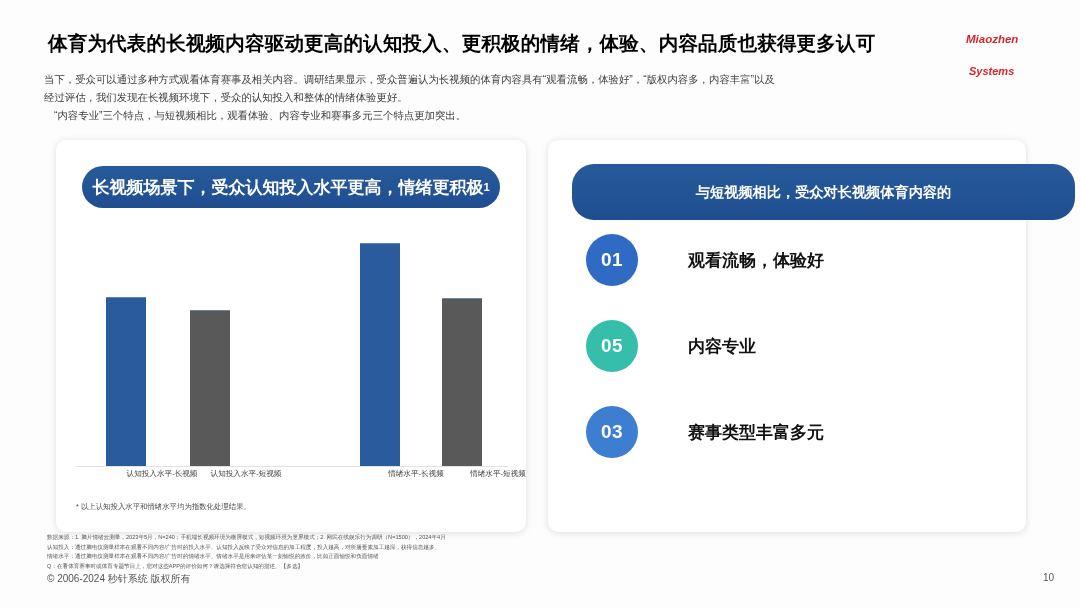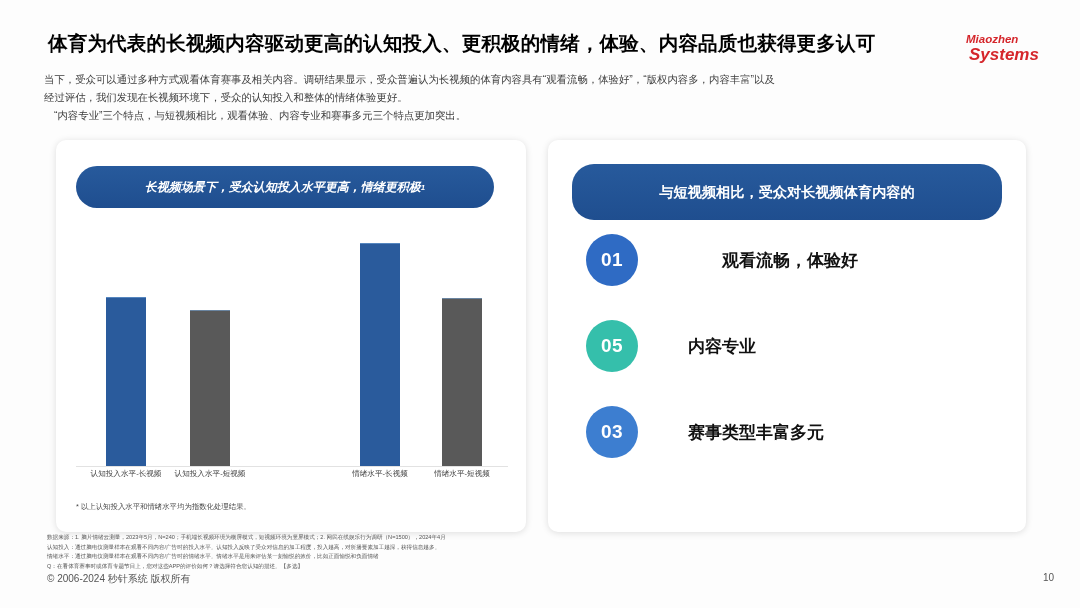--- a/index.html
+++ b/index.html
@@ -16,66 +16,66 @@
   .hdr{position:absolute;left:48px;top:30px;right:40px;}
   .hdr-title{
     font-size:19.5px;font-weight:bold;color:#000000;
     letter-spacing:.2px;white-space:nowrap;
   }
   .logo{
     position:absolute;right:4px;top:4px;width:70px;text-align:left;
     color:#d5262b;font-weight:bold;line-height:1.0;
   }
   .logo .l1{font-size:11.5px;font-style:italic;}
-  .logo .l2{font-size:17px;font-style:italic;padding-left:3px;}
+  .logo .l2{font-size:11px;font-style:italic;padding-left:3px;margin-top:20px;}
 
   .sub{position:absolute;left:44px;top:72px;right:40px;}
   .sub p{margin:0 0 2px 0;font-size:10.4px;color:#3d3d3d;line-height:1.52;}
   .sub p.ind{text-indent:10px;}
 
   
   .card{
     position:absolute;background:#ffffff;border-radius:10px;
     box-shadow:0 1px 7px rgba(0,0,0,.13);
   }
   #card-left{left:56px;top:140px;width:470px;height:392px;}
   #card-right{left:548px;top:140px;width:478px;height:392px;}
 
   .banner{
     position:absolute;border-radius:22px;
     background:linear-gradient(180deg,#275a9c 0%,#1f4e8f 100%);
     color:#fff;font-weight:bold;text-align:center;
     display:flex;align-items:center;justify-content:center;
   }
-  #banner-left{left:20px;top:26px;width:418px;height:42px;font-size:12px;font-style:italic;}
-  #banner-right{left:24px;top:24px;width:430px;height:56px;font-size:14.2px;line-height:1.42;}
+  #banner-left{left:26px;top:26px;width:418px;height:42px;font-size:17px;}
+  #banner-right{left:24px;top:24px;width:503px;height:56px;font-size:14.2px;line-height:1.42;}
   .sup{font-size:.66em;vertical-align:super;}
 
   
   .chart{position:absolute;left:16px;top:86px;width:440px;height:270px;}
   .plot{position:absolute;left:0;top:0;right:0;height:241px;}
   .axis{position:absolute;left:4px;right:4px;bottom:0;height:1px;background:#e2e2e2;}
   .bar{
     position:absolute;bottom:1px;
     border-top:1px solid rgba(120,170,220,.55);
   }
   .bar.blue{background:#2a5b9c;}
   .bar.gray{background:#595959;}
   .xlabels{position:absolute;left:0;top:243px;width:100%;height:18px;}
   .xlab{
     position:absolute;top:0;font-size:7.6px;color:#3d3d3d;
-    text-align:center;white-space:nowrap;transform:translateX(-50%);
+    text-align:center;white-space:nowrap;transform:translateX(-50%);margin-left:36px;
   }
   .chart-note{
     position:absolute;left:20px;top:362px;font-size:7.4px;color:#4a4a4a;
   }
 
   
   .item{position:absolute;left:38px;display:flex;align-items:center;}
-  #item-0{top:94px;gap:34px;}
+  #item-0{top:94px;}
   #item-1{top:180px;}
   #item-2{top:266px;}
   .badge{
     width:52px;height:52px;border-radius:50%;
     display:flex;align-items:center;justify-content:center;
     color:#fff;font-size:19px;font-weight:bold;letter-spacing:.5px;
     flex:0 0 auto;
   }
   .item-text{
     margin-left:50px;font-size:17px;font-weight:bold;color:#111;

